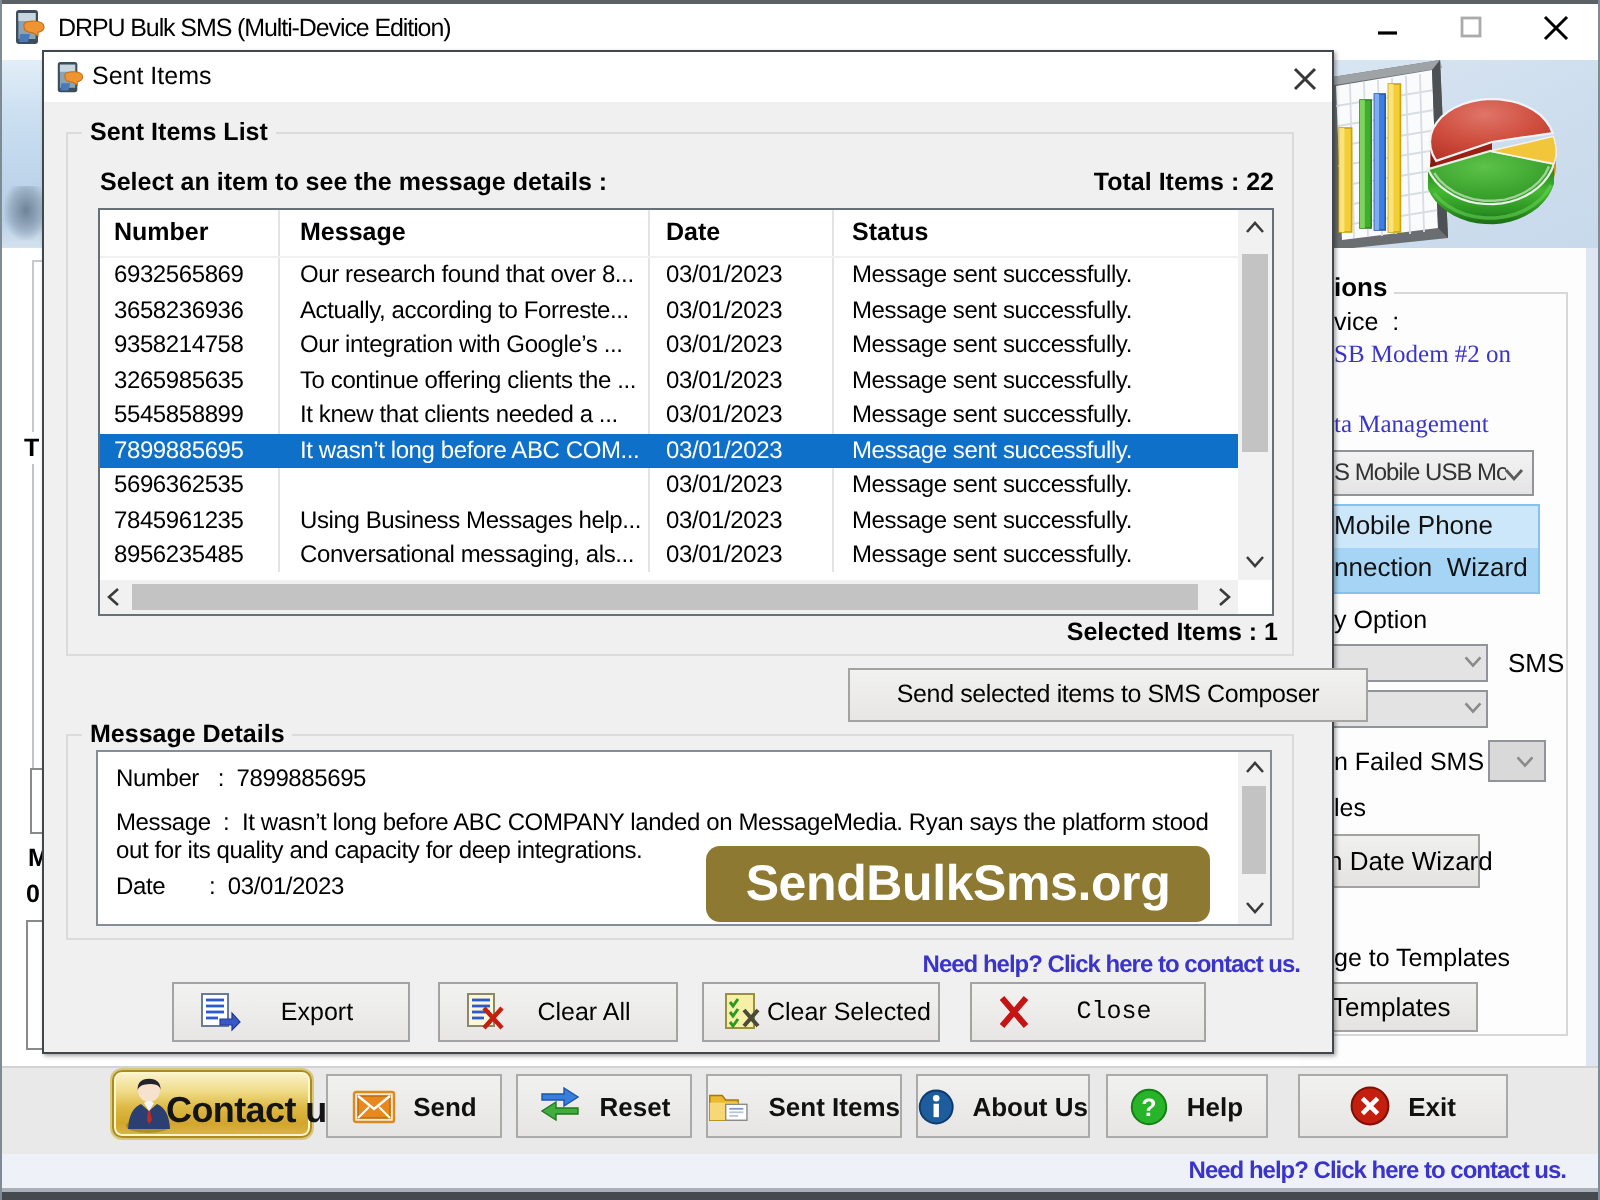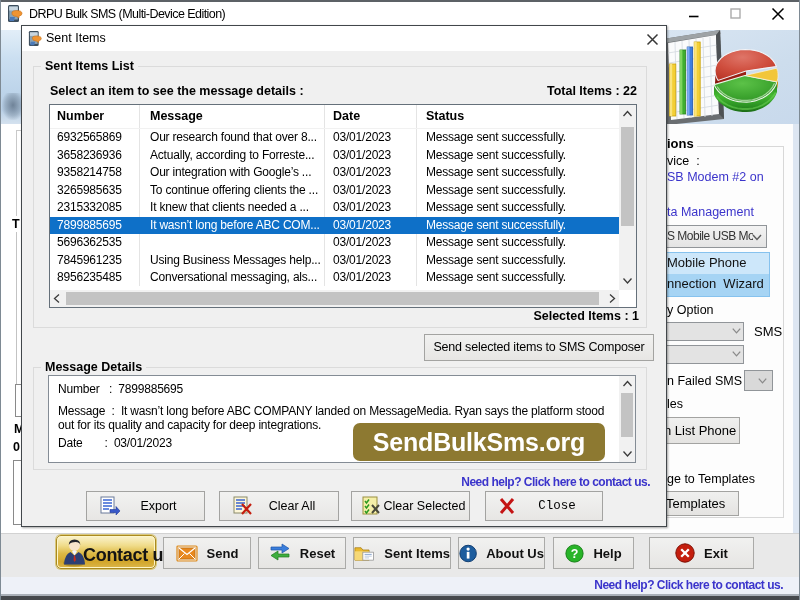--- a/index.html
+++ b/index.html
@@ -23,21 +23,21 @@
 #botborder{left:0;top:596px;width:800px;height:4px;background:#46494d;}
 #lborder{left:0;top:0;width:1px;height:600px;background:#7e8a94;}
 #rborder{left:799px;top:0;width:1px;height:600px;background:#7e8a94;}
 
 .gbtn{position:absolute;top:537px;height:32px;white-space:nowrap;background:linear-gradient(180deg,#f1f1f0 0%,#e6e5e3 100%);
   border:1px solid #aaaaa8;box-sizing:border-box;display:flex;align-items:center;justify-content:center;
   font-size:13px;font-weight:bold;color:#111;}
 .gbtn svg{margin-right:9px;}
 
 .rp{font-size:12.5px;color:#000;}
-.rpl{font-size:12.5px;color:#3b34cb;}
+.rpl{font-size:12.5px;color:#3b34cb;font-family:Liberation Serif, serif;}
 
 #dlg{left:21px;top:25px;width:644px;height:500px;background:#f0f0f0;
   border:1px solid #42474b;box-sizing:content-box;box-shadow:1px 1px 2px rgba(0,0,0,.35);}
 #dlgtitle{left:0;top:0;width:644px;height:25px;background:#fff;}
 #dlgtitletxt{left:24px;top:5px;font-size:12.5px;color:#000;}
 .group{position:absolute;border:1px solid #dbdbdb;}
 .glabel{position:absolute;font-size:12.5px;font-weight:bold;background:#f0f0f0;padding:0 4px;}
 #tablewrap{left:27px;top:78px;width:586px;height:202px;background:#fff;border:1px solid #65707a;box-sizing:content-box;}
 .th{position:absolute;top:0;font-size:12.5px;font-weight:bold;color:#000;}
 .colsep{position:absolute;top:0;width:1px;background:#e4e4e4;}
@@ -47,21 +47,21 @@
 .c2{position:absolute;left:100px;top:1px;}
 .c3{position:absolute;left:283px;top:1px;}
 .c4{position:absolute;left:376px;top:1px;}
 .selrow{background:#0e70c8;color:#fff;}
 .sbtrack{position:absolute;background:#f1f1f1;}
 .sbthumb{position:absolute;background:#c3c3c3;}
 .dbtn{position:absolute;top:465px;height:30px;white-space:nowrap;background:linear-gradient(180deg,#f2f2f1,#e7e6e4);
   border:1px solid #a3a3a1;box-sizing:border-box;display:flex;align-items:center;justify-content:center;
   font-size:12.5px;color:#000;}
 .dbtn svg{position:absolute;left:12px;}
-#bigbtn{left:402px;top:308px;width:230px;height:27px;background:linear-gradient(180deg,#f1f1f0,#e7e6e4);
+#bigbtn{left:402px;top:308px;width:260px;height:27px;background:linear-gradient(180deg,#f1f1f0,#e7e6e4);
   border:1px solid #a3a3a1;box-sizing:border-box;text-align:center;line-height:25px;font-size:12.5px;letter-spacing:-0.2px;color:#000;white-space:nowrap;}
 #msgbox{left:26px;top:349px;width:586px;height:86px;background:#fff;border:1px solid #848c95;box-sizing:content-box;font-size:12px;letter-spacing:-0.2px;}
 #msgbox>div{white-space:nowrap;}
 #msgbox{overflow:hidden;}
 #wm{position:absolute;left:304px;top:47px;width:252px;height:38px;background:#8d7931;border-radius:7px;
   color:#fff;font-weight:bold;font-size:25px;text-align:center;line-height:38px;font-family:"Liberation Sans",sans-serif;}
 .combo{position:absolute;background:linear-gradient(180deg,#f3f3f3,#e4e4e4);border:1px solid #919599;box-sizing:border-box;}
 </style>
 </head>
 <body>
@@ -185,21 +185,21 @@
 <svg class="abs" style="left:730px;top:347px" width="13" height="13" viewBox="0 0 14 14">
     <path d="M3 5 L7 9.5 L11 5" fill="none" stroke="#8a8a8a" stroke-width="1.4"></path>
   </svg>
 <div class="abs rp" style="left:667px;top:374px;">n Failed SMS</div>
 <div class="combo" style="left:744px;top:370px;width:29px;height:21px;background:#d9d9d9;"></div>
 <svg class="abs" style="left:756px;top:374px" width="13" height="13" viewBox="0 0 14 14">
     <path d="M3 5 L7 9.5 L11 5" fill="none" stroke="#8a8a8a" stroke-width="1.4"></path>
   </svg>
 <div class="abs rp" style="left:667px;top:397px;">les</div>
 <div class="abs" style="left:655px;top:417px;width:85px;height:27px;background:linear-gradient(180deg,#f0f0ef,#e4e3e1);border:1px solid #a3a3a1;box-sizing:border-box;"></div>
-<div class="abs rp" style="left:664px;top:423px;font-size:13px;">n List Phone</div>
+<div class="abs rp" style="left:664px;top:423px;font-size:13px;">n Date Wizard</div>
 <div class="abs rp" style="left:667px;top:472px;">ge to Templates</div>
 <div class="abs" style="left:655px;top:491px;width:84px;height:25px;background:linear-gradient(180deg,#f0f0ef,#e4e3e1);border:1px solid #a3a3a1;box-sizing:border-box;"></div>
 <div class="abs rp" style="left:666px;top:496px;font-size:13px;">Templates</div>
 
 <div id="botbar" class="abs"></div>
 <div class="abs" style="left:56px;top:535px;width:100px;height:34px;border-radius:5px;
  background:linear-gradient(180deg,#faf3cf 0%,#f0dc8a 30%,#ddb945 55%,#d2a62b 80%,#dcb64a 100%);
  border:1px solid #ab8a20;box-shadow:inset 0 0 0 1px #fdf6c8, 0 0 0 1px #d8c87e;box-sizing:border-box;"></div>
 <svg class="abs" style="left:60px;top:536px" width="28" height="31" viewBox="0 0 28 31">
   <ellipse cx="14" cy="27" rx="11" ry="3.5" fill="#8a6d14" opacity=".5"></ellipse>
@@ -312,21 +312,21 @@
         <span class="c3">03/01/2023</span>
         <span class="c4">Message sent successfully.</span>
       </div>
     <div class="row" style="top:76.5px;">
         <span class="c1">3265985635</span>
         <span class="c2">To continue offering clients the ...</span>
         <span class="c3">03/01/2023</span>
         <span class="c4">Message sent successfully.</span>
       </div>
     <div class="row" style="top:94px;">
-        <span class="c1">2315332085</span>
+        <span class="c1">5545858899</span>
         <span class="c2">It knew that clients needed a ...</span>
         <span class="c3">03/01/2023</span>
         <span class="c4">Message sent successfully.</span>
       </div>
     <div class="row selrow" style="top:111.5px;">
         <span class="c1">7899885695</span>
         <span class="c2">It wasn’t long before ABC COM...</span>
         <span class="c3">03/01/2023</span>
         <span class="c4">Message sent successfully.</span>
       </div>

